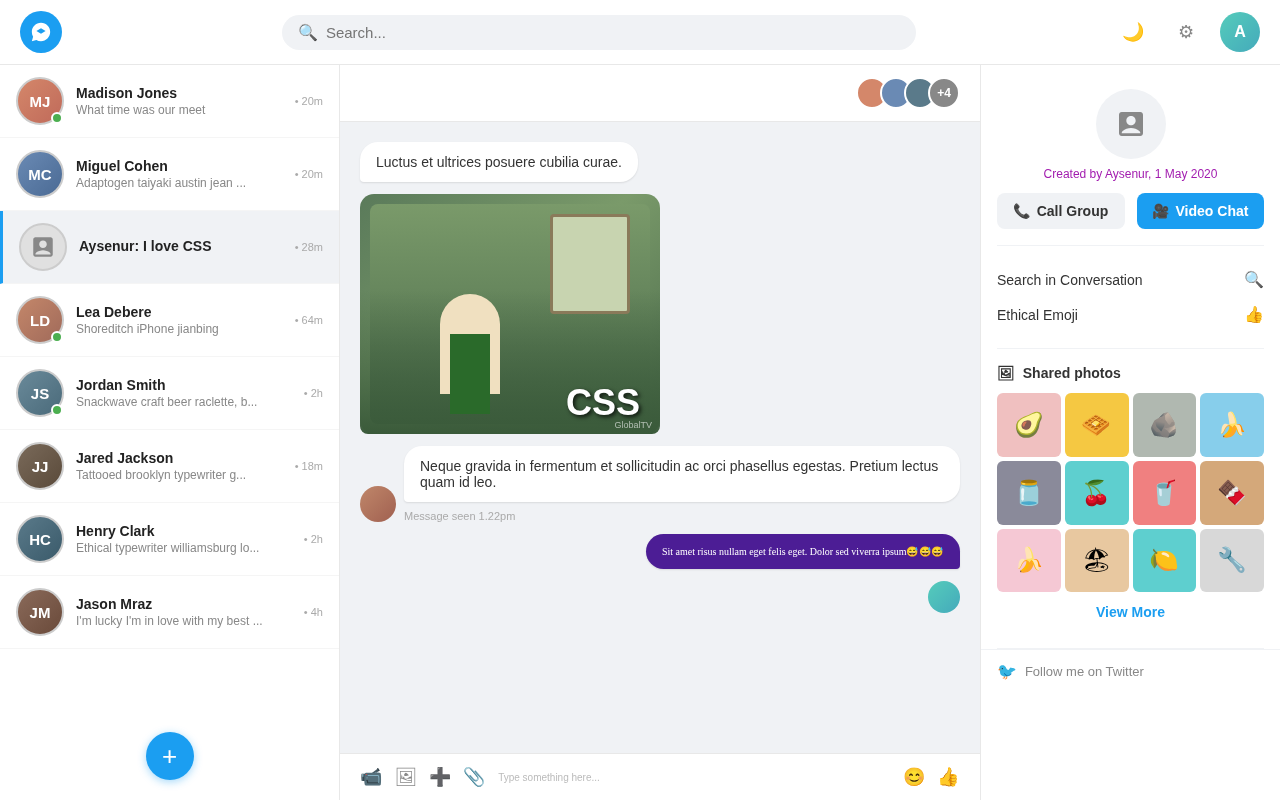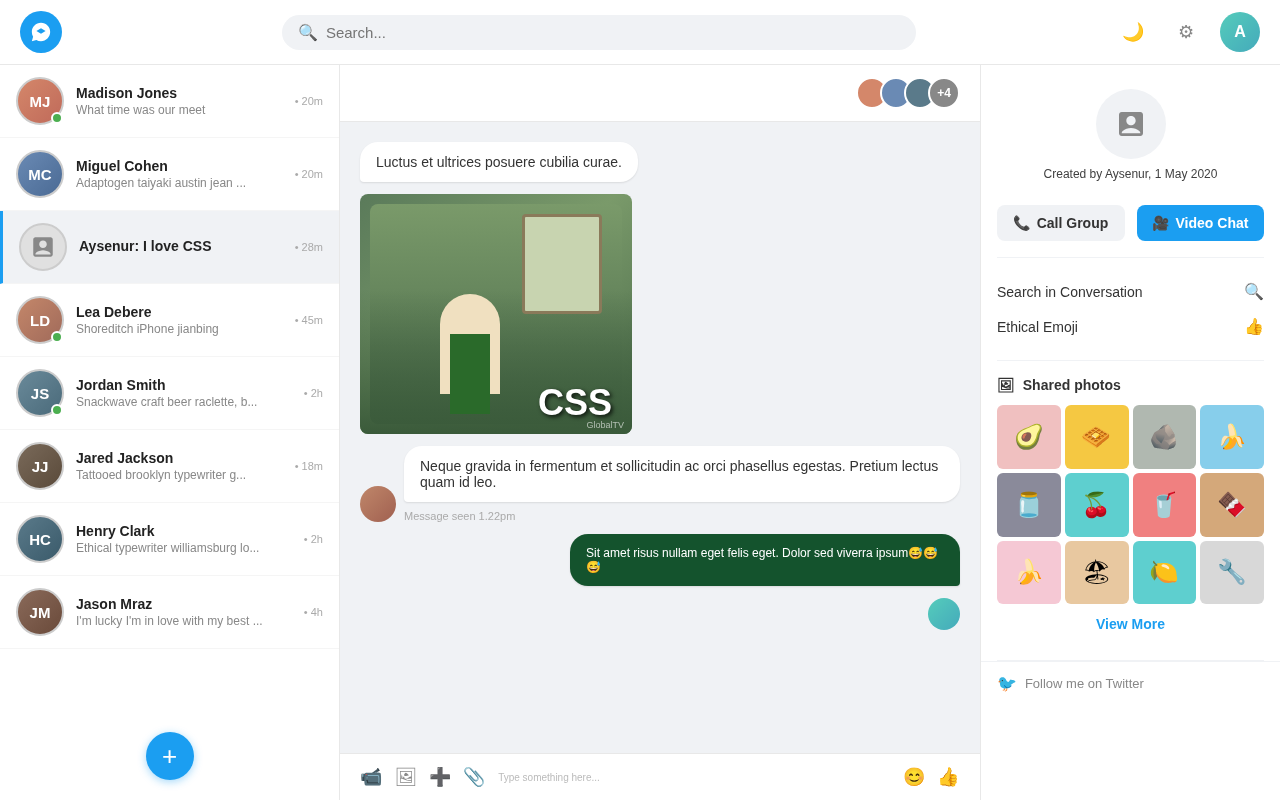--- a/index.html
+++ b/index.html
@@ -35,36 +35,36 @@
     .chat-area { flex: 1; display: flex; flex-direction: column; background: #f0f2f5; }
     .chat-header { background: #fff; padding: 12px 20px; display: flex; align-items: center; justify-content: flex-end; border-bottom: 1px solid #e8e8e8; }
     .group-avatars { display: flex; align-items: center; }
     .group-avatar { width: 32px; height: 32px; border-radius: 50%; background: #ccc; border: 2px solid white; margin-left: -8px; display: flex; align-items: center; justify-content: center; font-size: 12px; color: white; font-weight: bold; }
     .group-avatar:first-child { margin-left: 0; }
     .group-more { background: #888; color: white; font-size: 12px; font-weight: bold; }
     .chat-messages { flex: 1; overflow-y: auto; padding: 20px; display: flex; flex-direction: column; gap: 12px; }
     .msg-received { display: flex; flex-direction: column; align-items: flex-start; max-width: 60%; }
     .msg-sent { display: flex; flex-direction: column; align-items: flex-end; align-self: flex-end; max-width: 65%; }
     .msg-bubble-received { background: white; border-radius: 18px 18px 18px 4px; padding: 12px 16px; font-size: 14px; color: #333; box-shadow: 0 1px 2px rgba(0,0,0,0.1); }
-    .msg-bubble-sent { background: #14532d; border-radius: 18px 18px 4px 18px; padding: 12px 16px; font-size: 12px; color: white; box-shadow: 0 1px 2px rgba(0,0,0,0.1); }
-    .msg-image-placeholder { width: 272px; height: 240px; background: linear-gradient(135deg, #5a7a5a 0%, #7a9a6a 50%, #4a6a4a 100%); border-radius: 8px; display: flex; align-items: flex-end; justify-content: center; padding-bottom: 20px; position: relative; }
+    .msg-bubble-sent { background: #4c1d95; border-radius: 18px 18px 4px 18px; padding: 12px 16px; font-size: 10px; color: white; box-shadow: 0 1px 2px rgba(0,0,0,0.1); font-family: Liberation Serif, serif; }
+    .msg-image-placeholder { width: 300px; height: 240px; background: linear-gradient(135deg, #5a7a5a 0%, #7a9a6a 50%, #4a6a4a 100%); border-radius: 14px; display: flex; align-items: flex-end; justify-content: center; padding-bottom: 20px; position: relative; }
     .css-label { font-size: 36px; font-weight: 900; color: white; text-shadow: 2px 2px 4px rgba(0,0,0,0.5); }
     .msg-received-with-avatar { display: flex; align-items: flex-end; gap: 8px; }
     .msg-sender-avatar { width: 36px; height: 36px; border-radius: 50%; background: #c0876a; flex-shrink: 0; }
     .msg-seen { font-size: 11px; color: #aaa; margin-top: 4px; }
     .chat-input-area { background: white; padding: 12px 20px; display: flex; align-items: center; border-top: 1px solid #e8e8e8; gap: 12px; }
     .input-icon { color: #888; font-size: 18px; cursor: pointer; }
     .chat-input { flex: 1; border: none; outline: none; font-size: 10px; color: #333; background: transparent; }
     .chat-input::placeholder { color: #bbb; }
 
     
     .right-panel { width: 300px; background: #fff; border-left: 1px solid #e8e8e8; display: flex; flex-direction: column; overflow-y: auto; flex-shrink: 0; }
     .rp-header { display: flex; flex-direction: column; align-items: center; padding: 24px 16px 16px; }
     .rp-group-icon { width: 70px; height: 70px; border-radius: 50%; background: #f0f2f5; display: flex; align-items: center; justify-content: center; margin-bottom: 8px; }
-    .rp-created { font-size: 12px; color: #404040; margin-bottom: 24px; }
+    .rp-created { font-size: 12px; color: #a21caf; margin-bottom: 12px; }
     .rp-actions { display: flex; gap: 12px; width: 100%; }
     .rp-btn { flex: 1; padding: 10px; border-radius: 8px; border: none; cursor: pointer; font-size: 14px; font-weight: 600; display: flex; align-items: center; justify-content: center; gap: 6px; }
     .rp-btn-call { background: #f0f2f5; color: #333; }
     .rp-btn-video { background: #1b9ef1; color: white; }
     .rp-divider { height: 1px; background: #f0f2f5; margin: 0 16px; }
     .rp-section { padding: 16px; }
     .rp-row { display: flex; align-items: center; justify-content: space-between; padding: 8px 0; }
     .rp-row-label { font-size: 14px; color: #333; font-weight: 500; }
     .rp-row-action { color: #888; font-size: 16px; cursor: pointer; }
     .color-dots { display: flex; gap: 6px; align-items: center; }
@@ -146,21 +146,21 @@
         </div>
         <div class="conversation-item">
           <div class="conv-avatar">
             <div class="avatar-placeholder av-lea" style="color: white; font-weight: 600; font-size: 15px;">LD</div>
             <div class="online-dot"></div>
           </div>
           <div class="conv-info">
             <div class="conv-name">Lea Debere</div>
       <div class="conv-preview">Shoreditch iPhone jianbing</div>
           </div>
-          <div class="conv-time">• 45m</div>
+          <div class="conv-time">• 64m</div>
         </div>
         <div class="conversation-item">
           <div class="conv-avatar">
             <div class="avatar-placeholder av-jordan" style="color: white; font-weight: 600; font-size: 15px;">JS</div>
             <div class="online-dot"></div>
           </div>
           <div class="conv-info">
             <div class="conv-name">Jordan Smith</div>
       <div class="conv-preview">Snackwave craft beer raclette, b...</div>
           </div>

